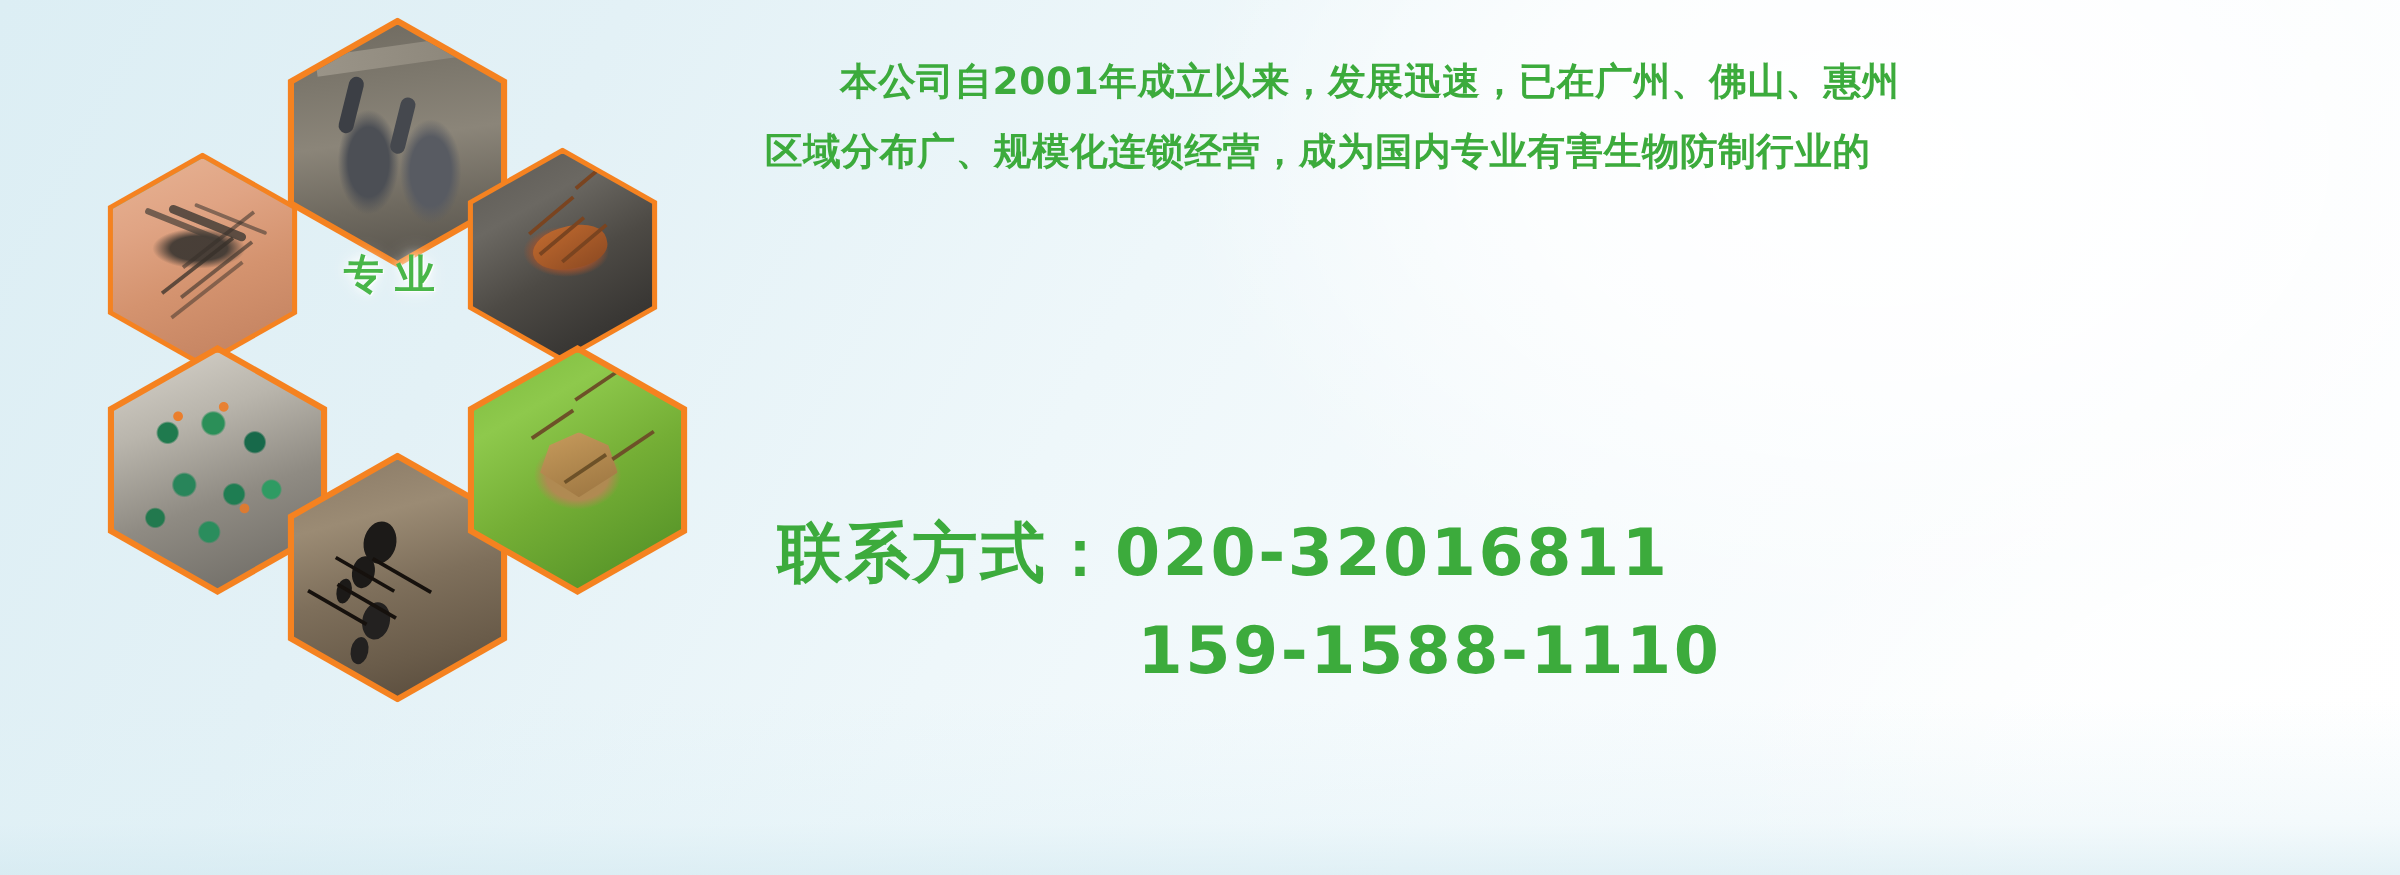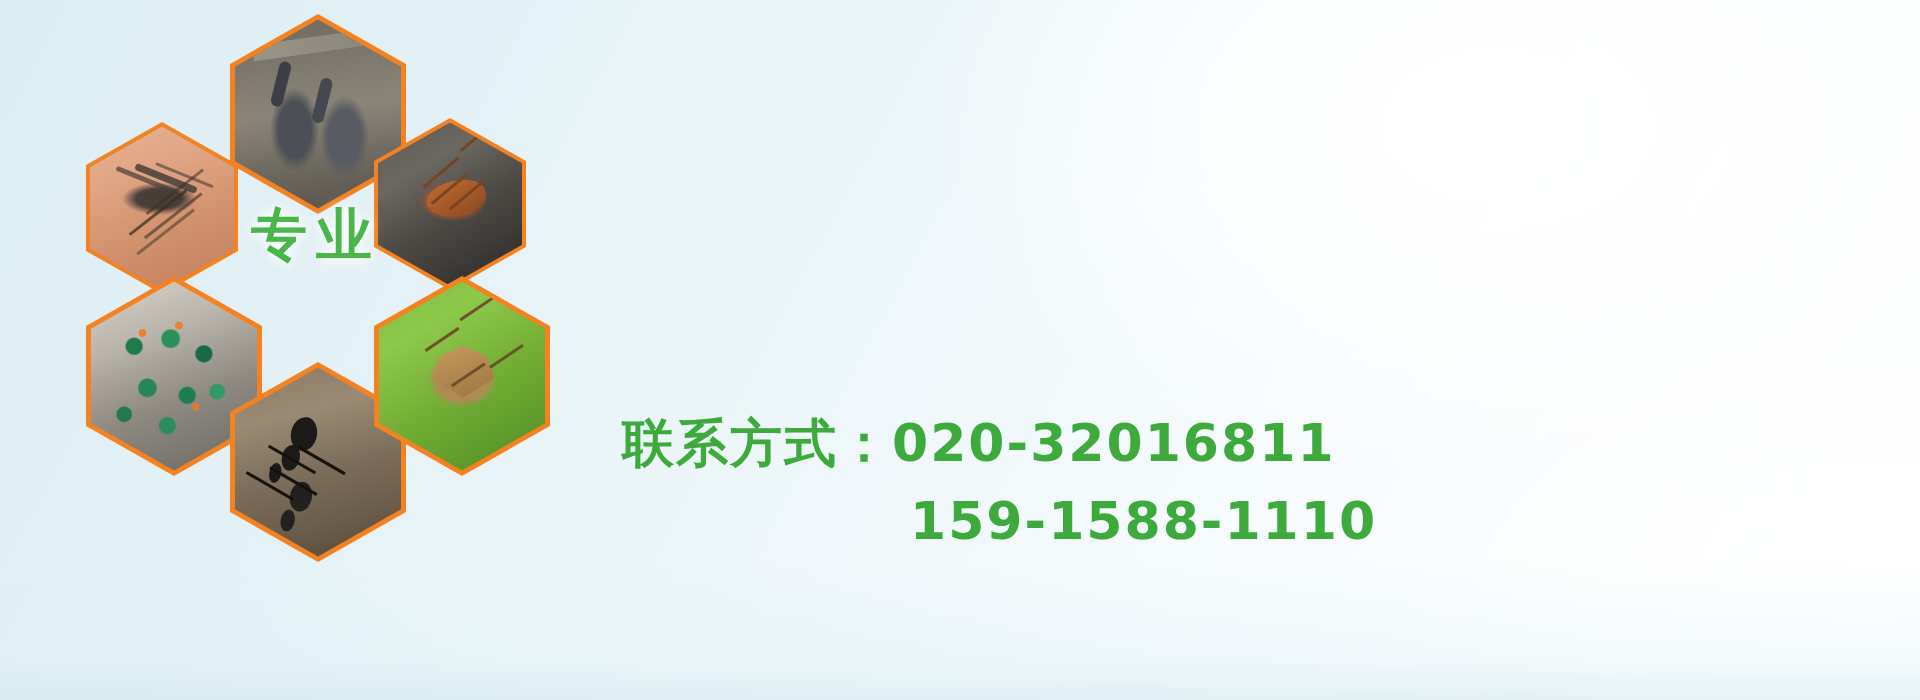--- a/index.html
+++ b/index.html
@@ -180,21 +180,21 @@
     position:absolute;
     left:150px; top:185px;
     width:160px;
     text-align:center;
     z-index:6;
     pointer-events:none;
   }
   .hex-label .ln {
     display:block;
     color:#49b649;
-    font-size:56px;
+    font-size:32px;
     font-weight:bold;
     letter-spacing:9px;
     line-height:1.28;
     text-shadow:0 0 8px rgba(255,255,255,.95), 0 0 16px rgba(255,255,255,.9), 1px 1px 0 rgba(255,255,255,.8);
     font-family:"DejaVu Sans", sans-serif;
   }
 
   
   .copy {
     position:absolute;
@@ -270,20 +270,22 @@
           <div class="ph ph-bug"></div>
         </div>
     </div>
 
     <div class="hex-label">
       <span class="ln">专业</span>
     </div>
   </div>
 
   <div class="copy">
+    <p class="indent">本公司自2001年成立以来，发展迅速，已在广州、佛山、惠州</p>
+    <p>区域分布广、规模化连锁经营，成为国内专业有害生物防制行业的</p>
   </div>
 
   <div class="contact">
     <div class="line">联系方式：020-32016811</div>
     <div class="line second">159-1588-1110</div>
   </div>
 
 </div>
 
 </body></html>

